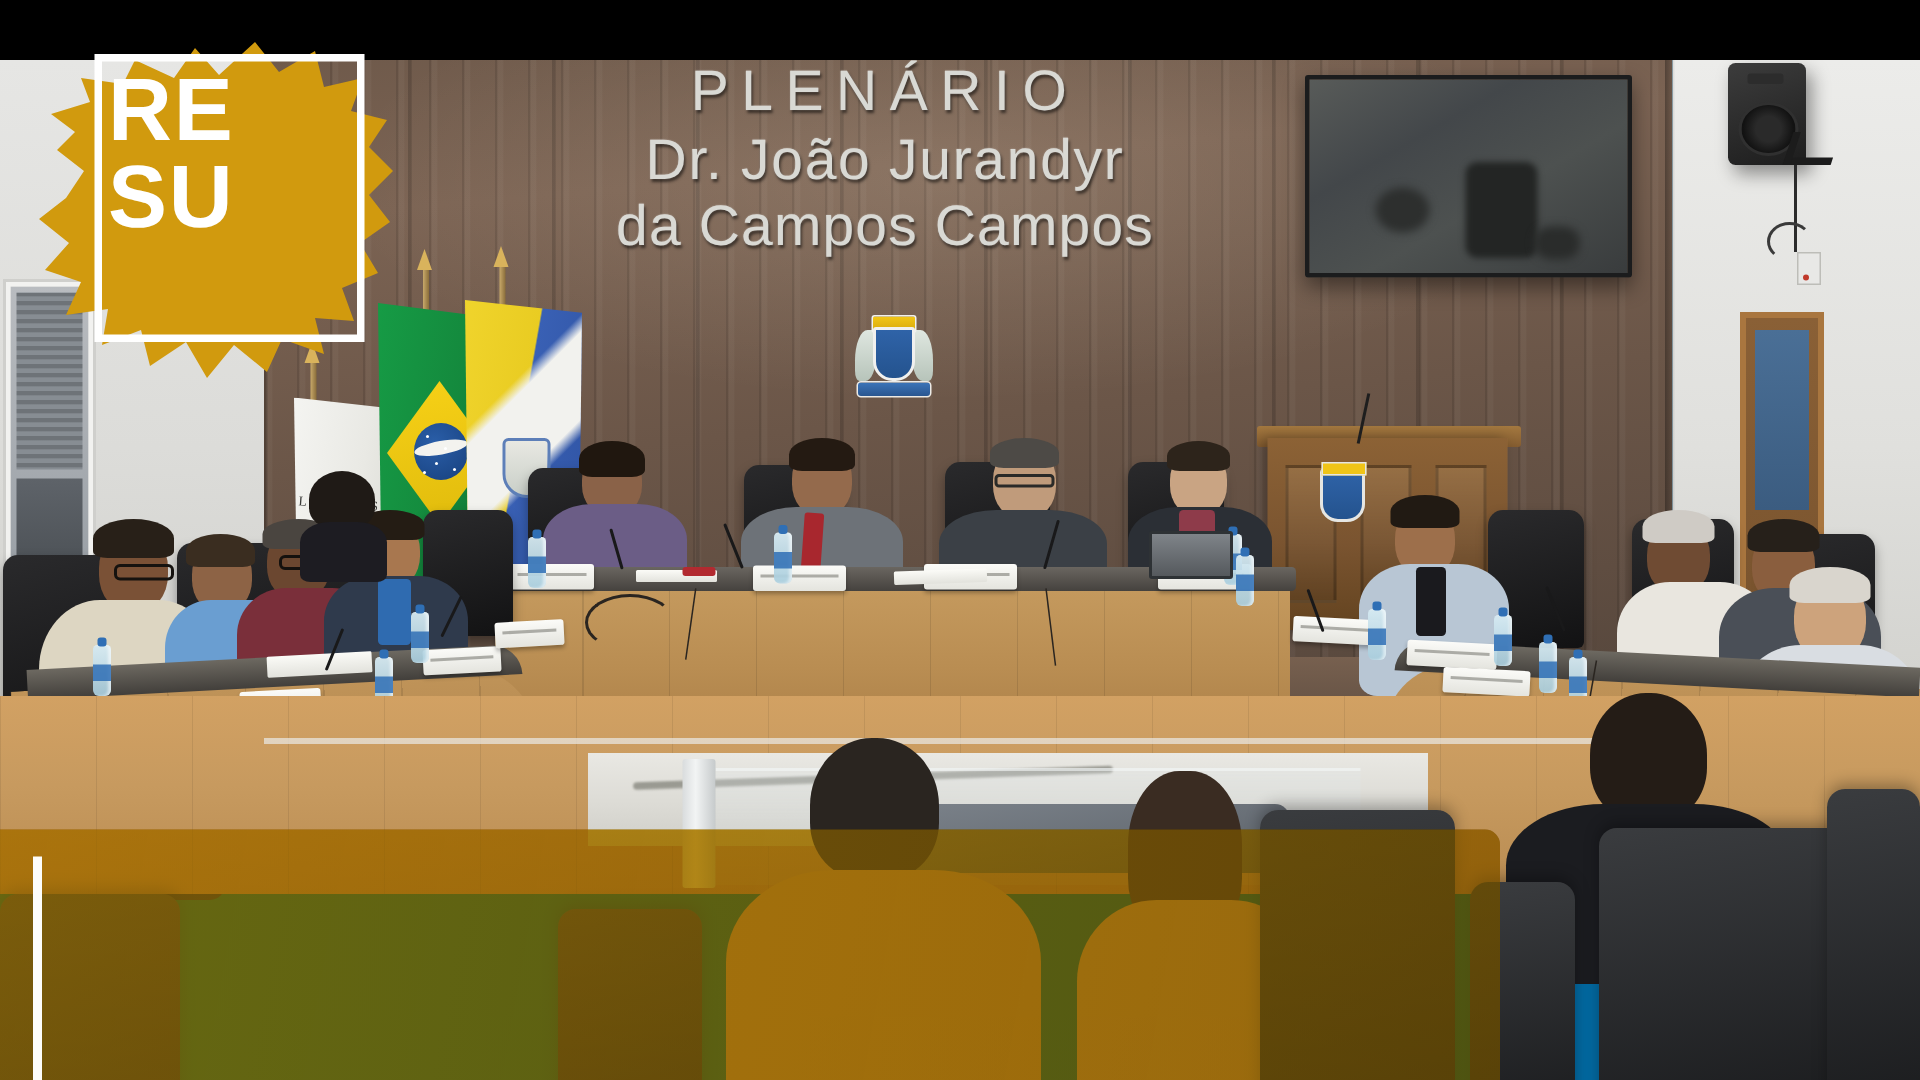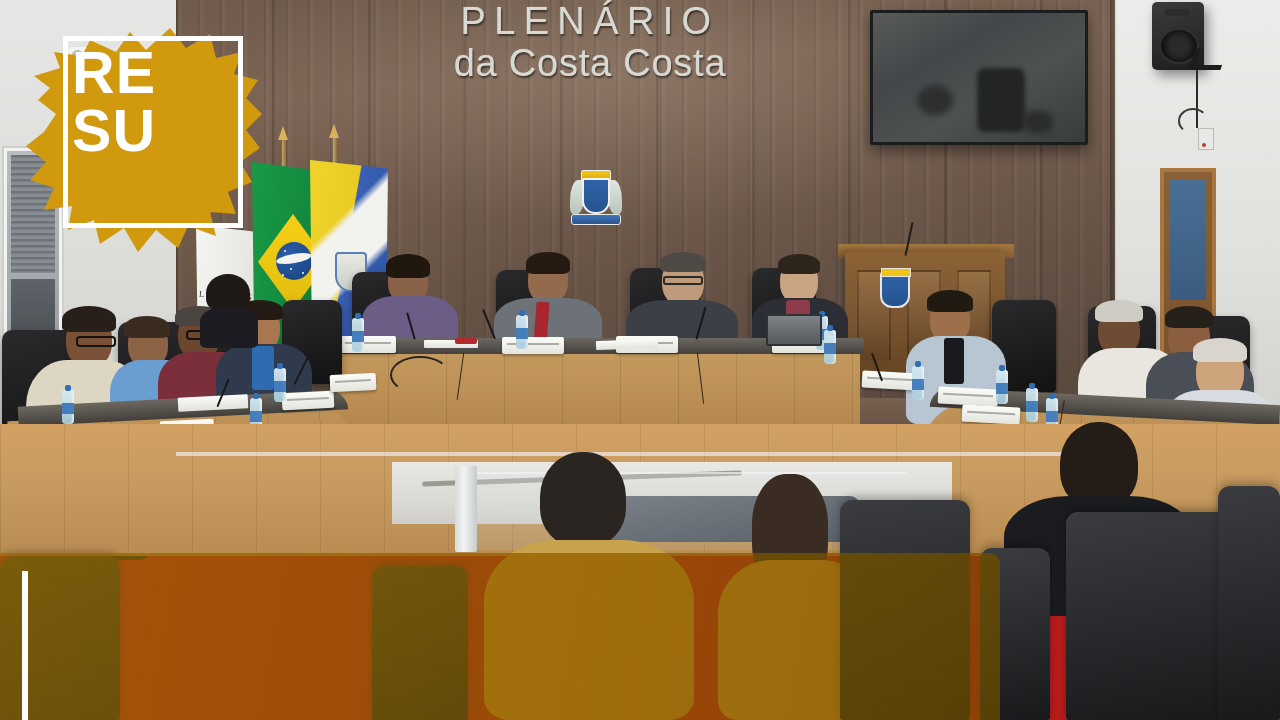--- a/index.html
+++ b/index.html
@@ -4,21 +4,21 @@
 <title>Resumo - 9ª Reunião Ordinária</title>
 <style>
   * { margin:0; padding:0; box-sizing:border-box; }
   html,body { width:1280px; height:720px; overflow:hidden; background:#000; }
   body { font-family:"Liberation Sans", sans-serif; }
 
   #stage { position:relative; width:1280px; height:720px; overflow:hidden; }
 
   
   .photo { position:absolute; inset:0; overflow:hidden;
-           background:#b91c1c; }
+           background:#0369a1;margin-top:40px; }
 
   
   .wall-white-left  { position:absolute; left:0; top:0; width:176px; height:470px;
       background:linear-gradient(180deg,#e6e6e4 0%,#dcdcd9 55%,#cfcfcb 100%); }
   .wall-white-right { position:absolute; left:1115px; top:0; width:165px; height:430px;
       background:linear-gradient(180deg,#ececea 0%,#e0e0dd 60%,#d2d2ce 100%); }
   .wall-wood { position:absolute; left:176px; top:0; width:939px; height:452px;
       background:
         repeating-linear-gradient(90deg, rgba(0,0,0,.11) 0px, rgba(0,0,0,.11) 1px,
                                          rgba(255,255,255,.035) 2px, rgba(255,255,255,.035) 5px,
@@ -278,21 +278,22 @@
         <div class="refl3"></div>
     </div>
     <div class="speaker"></div>
     <div class="speaker-bracket"></div>
     <div class="cable-a"></div>
     <div class="cable-b"></div>
     <div class="wall-box"></div>
 
     <div class="sign">
       <div class="l1">PLENÁRIO</div>
-      <div class="l3">da Costa Costa</div>
+      <div class="l2">Dr. João Jurandyr</div>
+      <div class="l3">da Campos Campos</div>
     </div>
 
     <div class="crest">
       <div class="leafL"></div>
         <div class="leafR"></div>
       <div class="crown"></div>
         <div class="shield"></div>
         <div class="ribbon"></div>
     </div>
 

